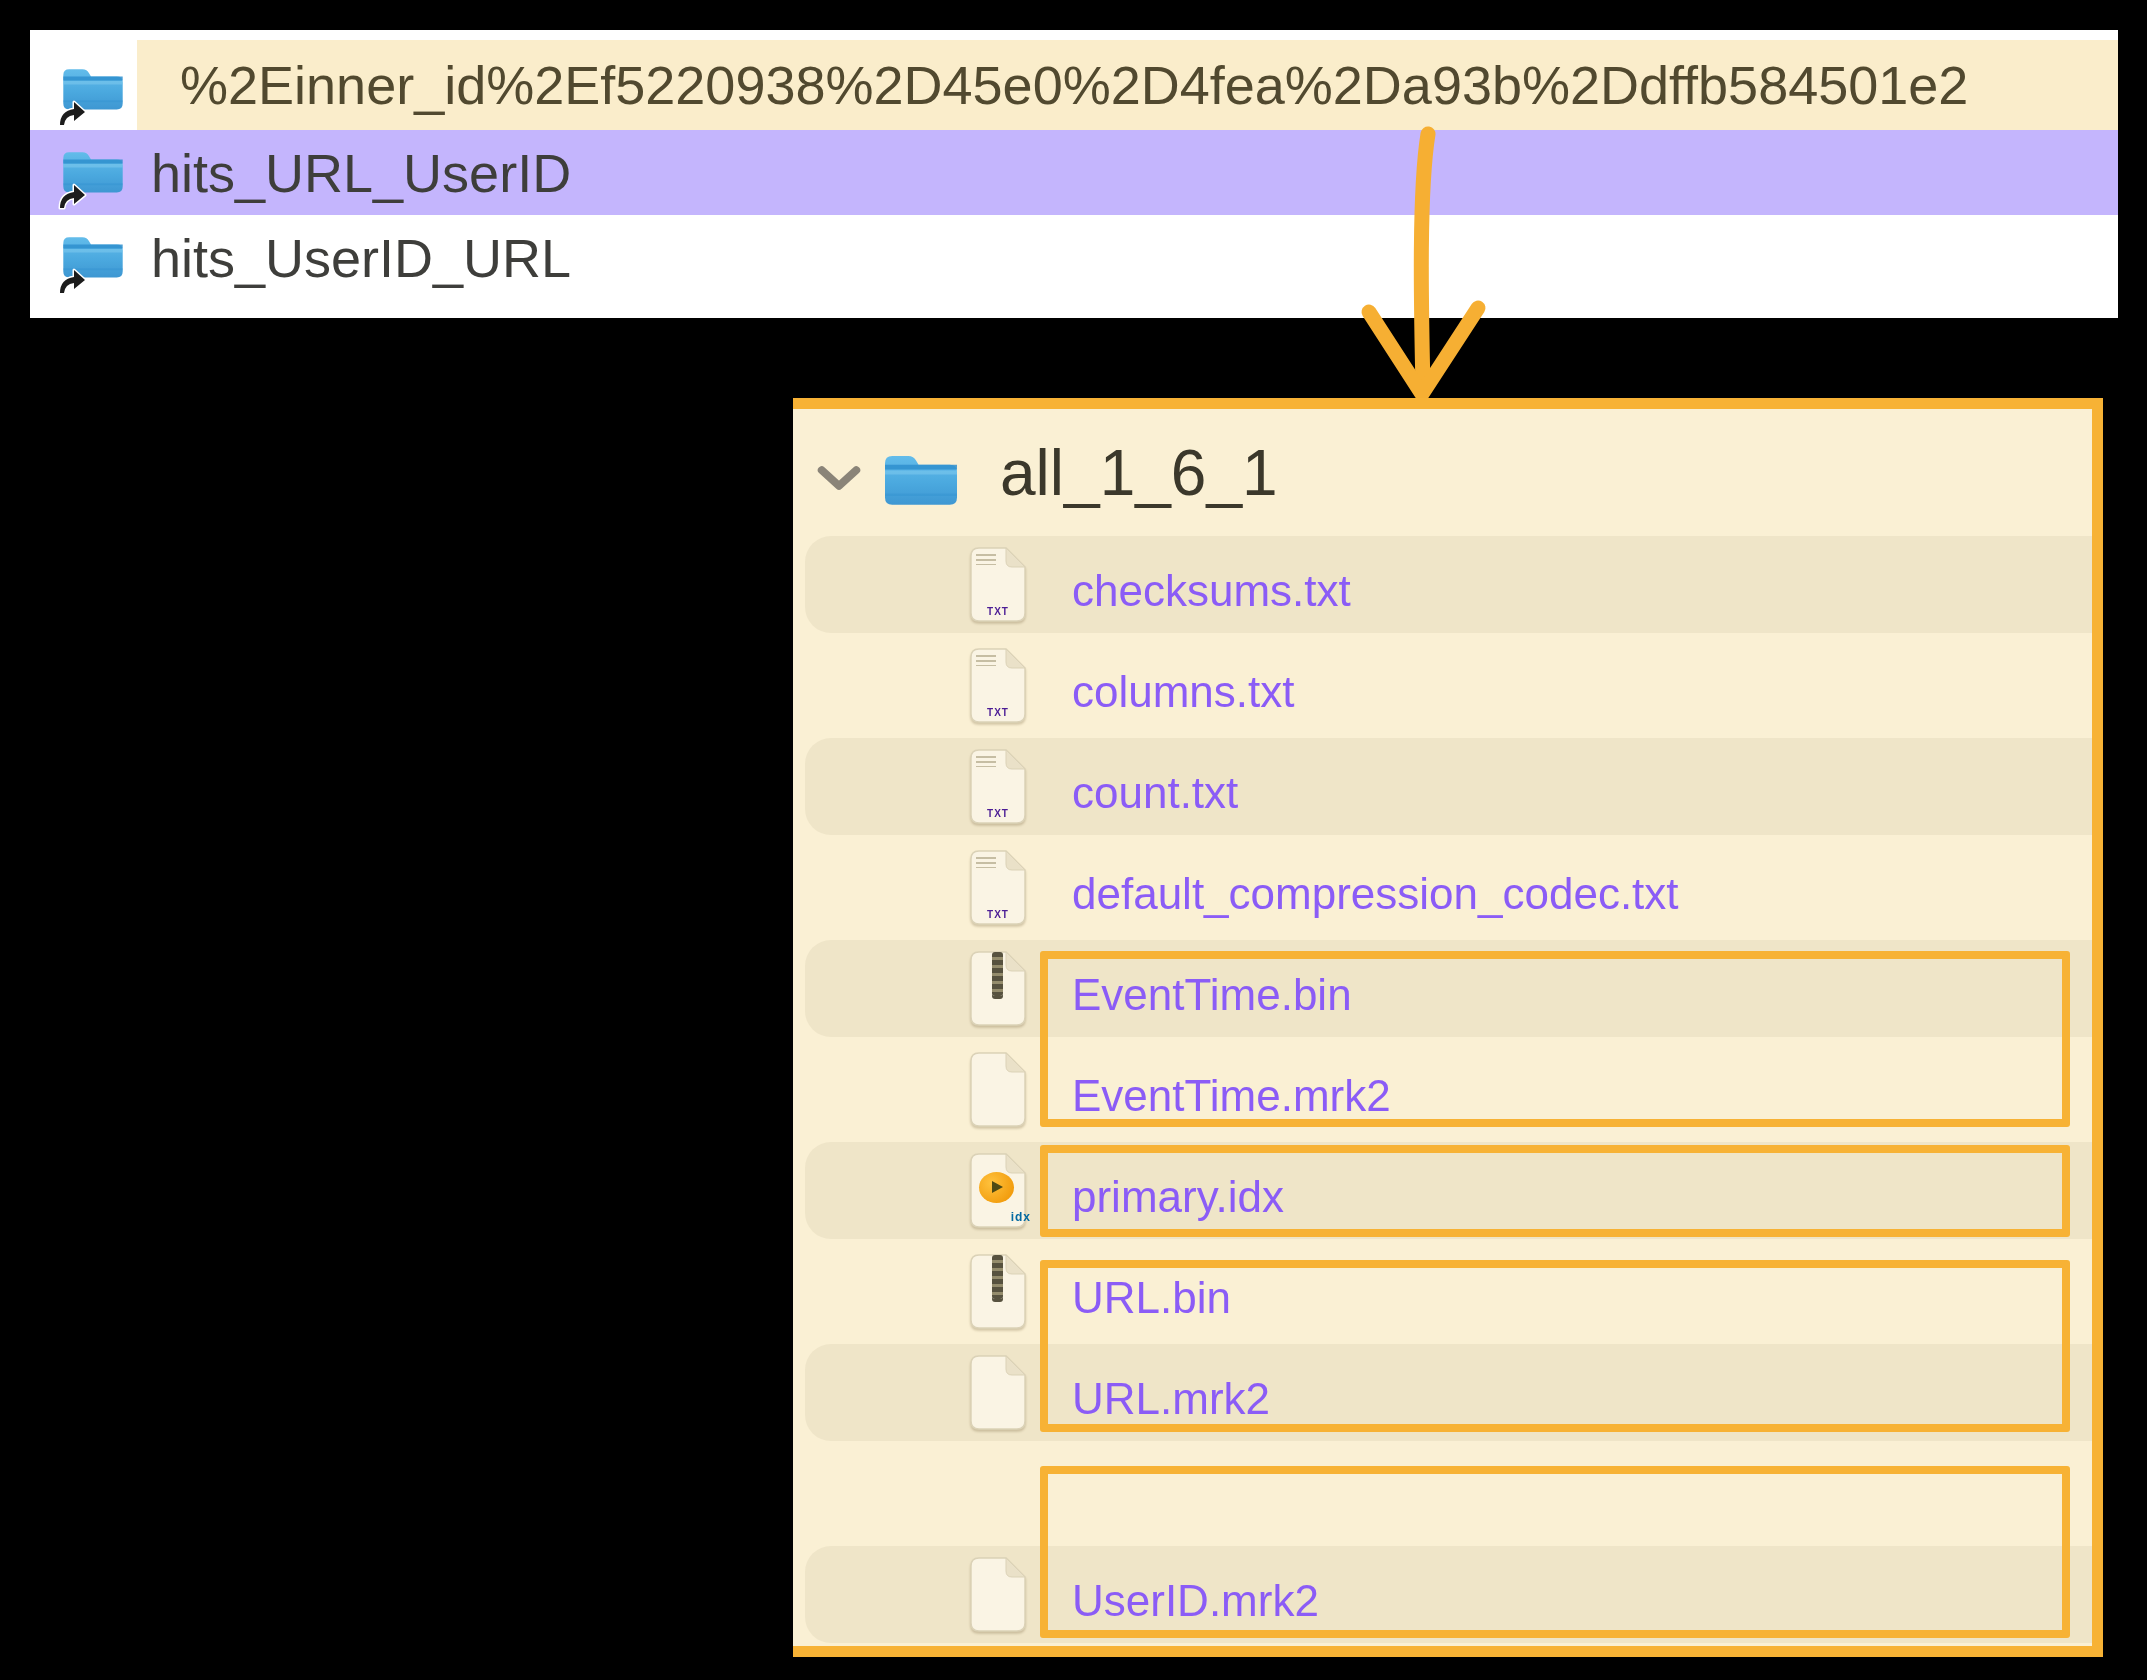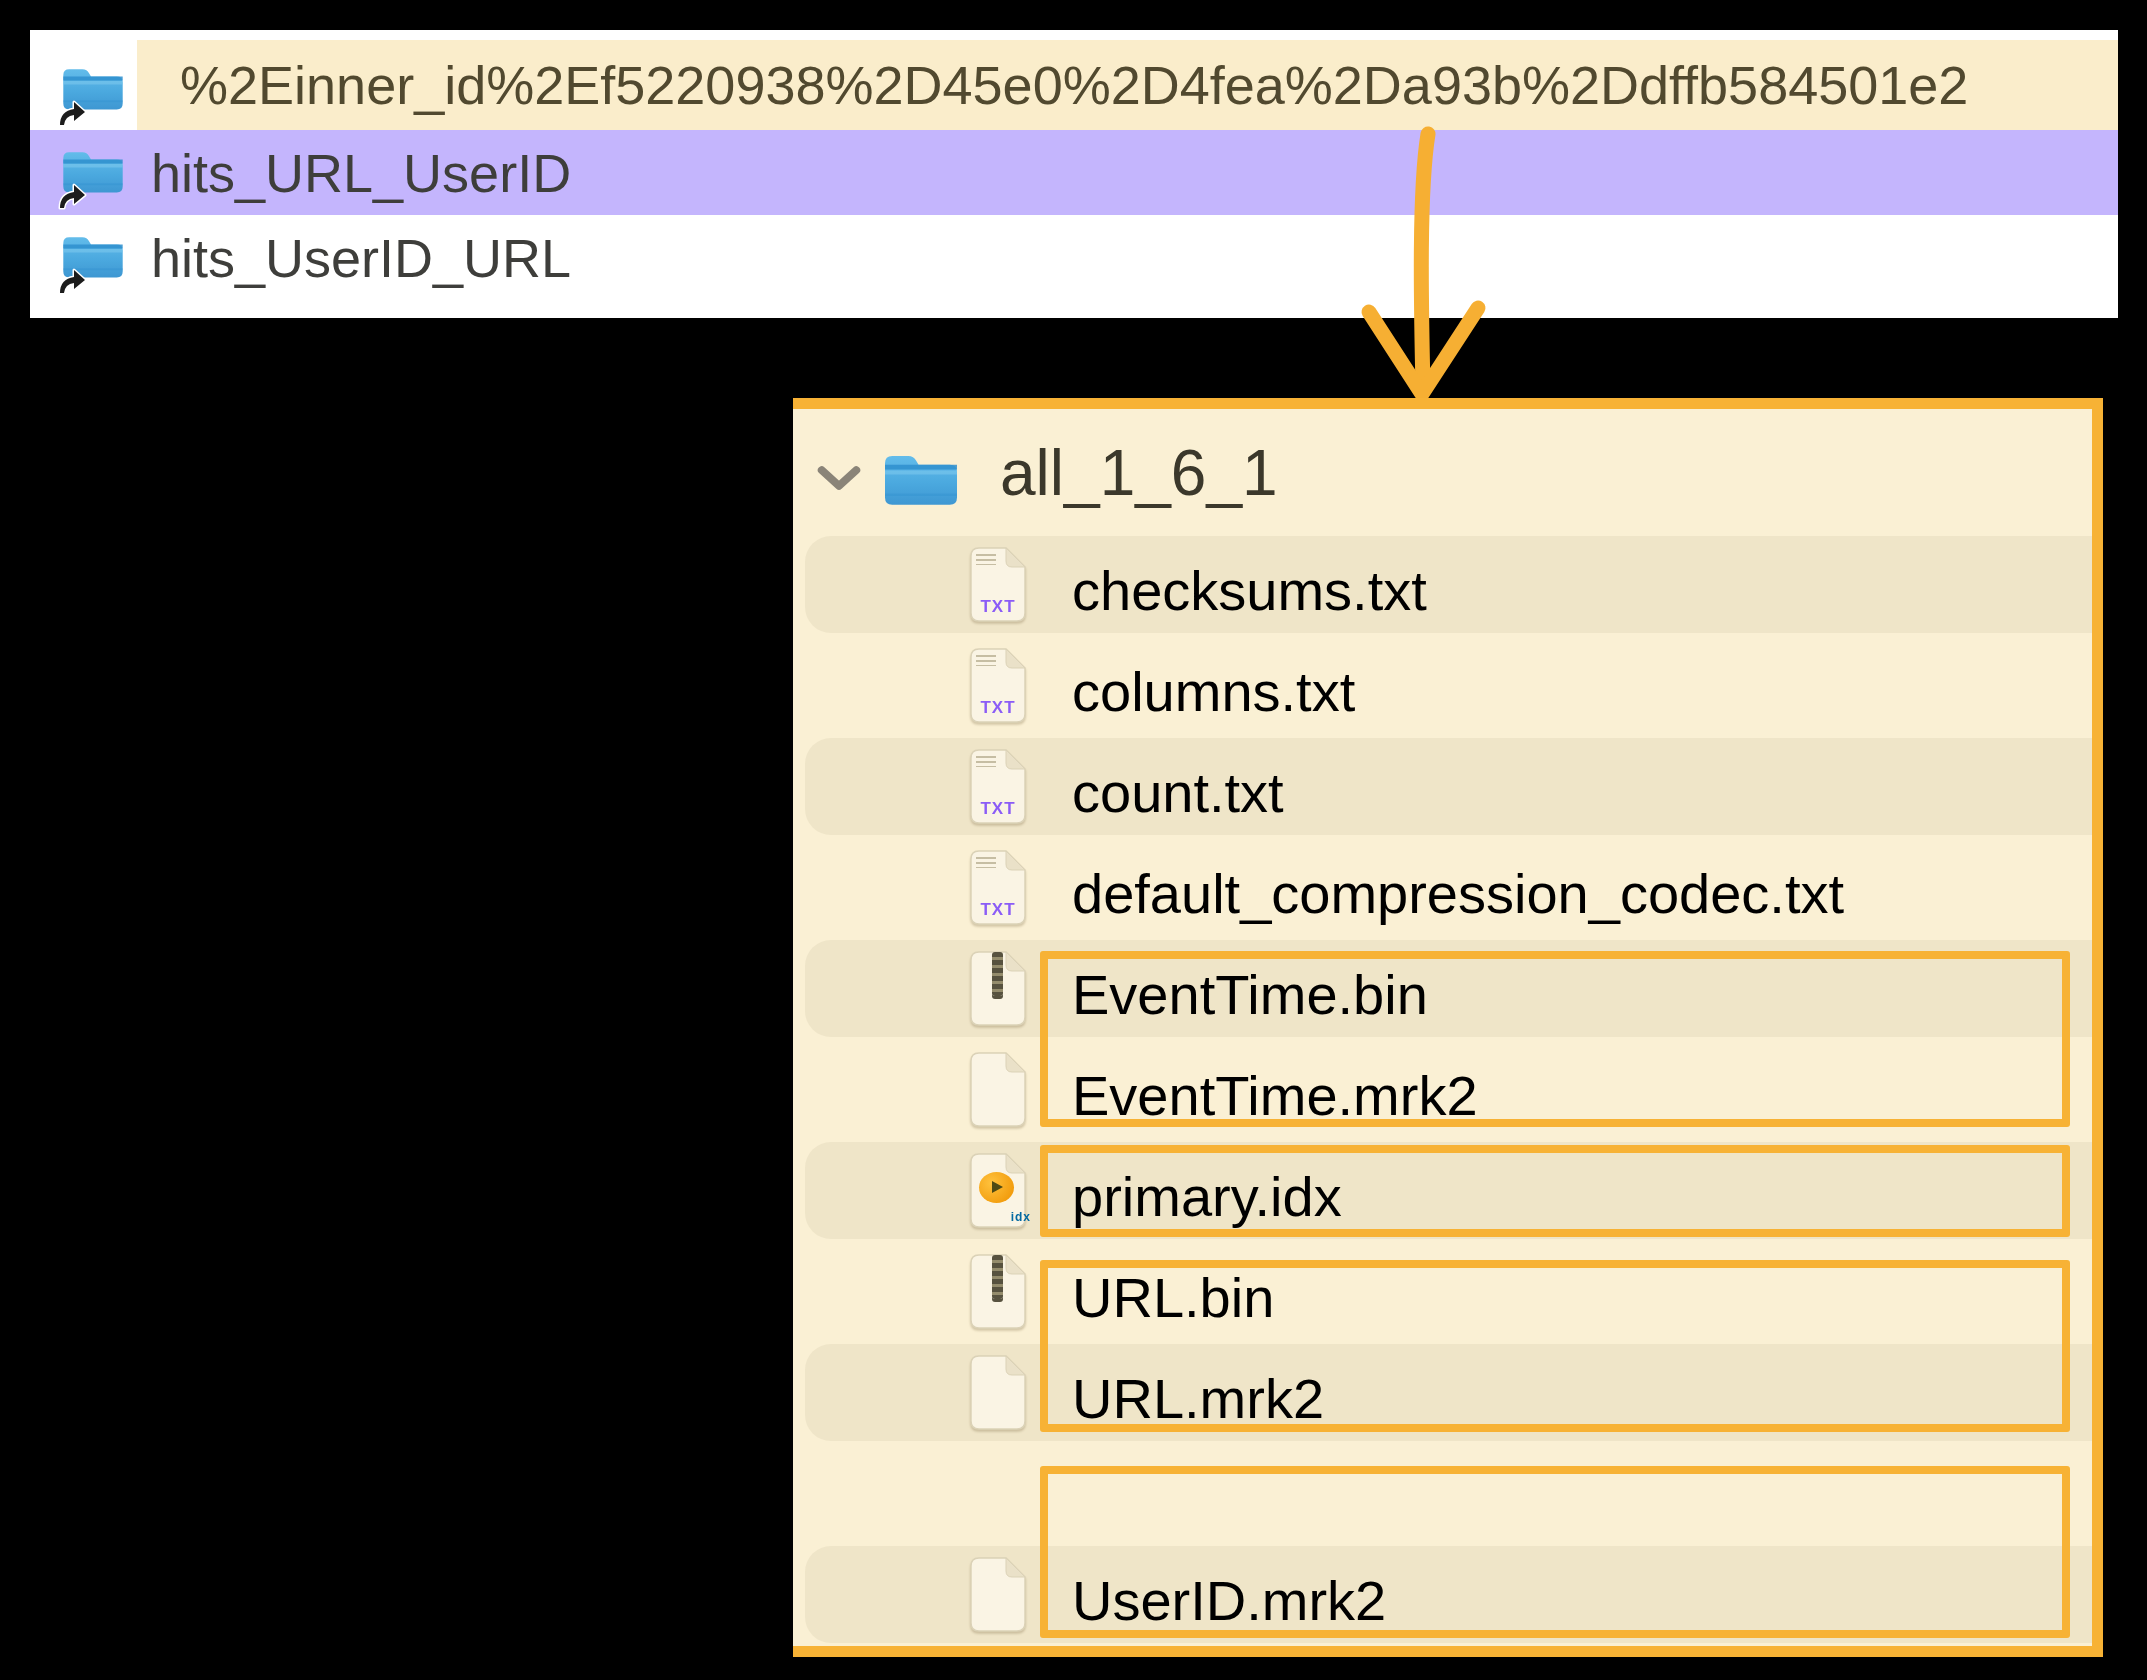--- a/index.html
+++ b/index.html
@@ -58,27 +58,27 @@
     position:absolute;left:207px;top:0;bottom:0;display:flex;align-items:center;
     font-size:64px;color:#3B382B;white-space:nowrap;
   }
   .f-row{position:absolute;left:0;right:0;height:101px;}
   .f-row.dark::before{
     content:"";position:absolute;left:12px;right:0;top:2px;bottom:2px;
     background:#EFE5C8;border-radius:26px 0 0 26px;
   }
   .f-label{
     position:absolute;left:279px;top:12px;bottom:0;display:flex;align-items:center;
-    font-size:56px;color:#000000;white-space:nowrap;z-index:2;
+    font-size:44px;color:#8b5cf6;white-space:nowrap;z-index:2;
   }
   .icon-wrap{position:absolute;left:172px;top:11px;width:66px;height:79px;z-index:2;}
   .icon-wrap svg.doc{width:100%;height:100%;filter:drop-shadow(0 2px 1px rgba(120,100,60,.30));}
   .ext-badge{
     position:absolute;bottom:7px;left:0;width:100%;text-align:center;
-    font-size:17px;font-weight:700;letter-spacing:1px;color:#8b5cf6;
+    font-size:10px;font-weight:700;letter-spacing:1px;color:#4c1d95;
   }
   .idx-badge{
     position:absolute;bottom:6px;left:0;width:100%;text-align:right;
     font-size:12px;font-weight:700;letter-spacing:1px;color:#0369a1;
   }
   .txt-lines{
     position:absolute;left:11px;top:9px;width:20px;height:11px;
     background:repeating-linear-gradient(180deg,#B9B093 0 2px,transparent 2px 5px);
     opacity:.8;
   }

